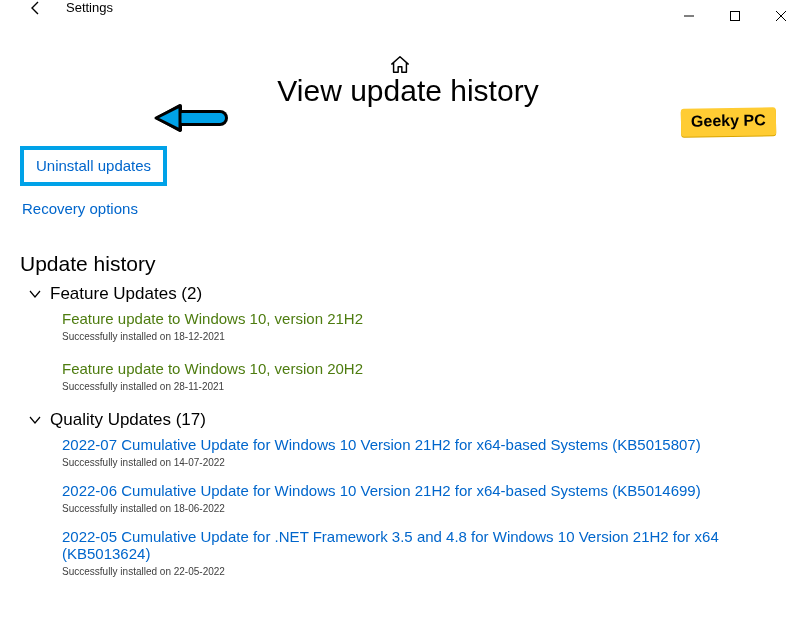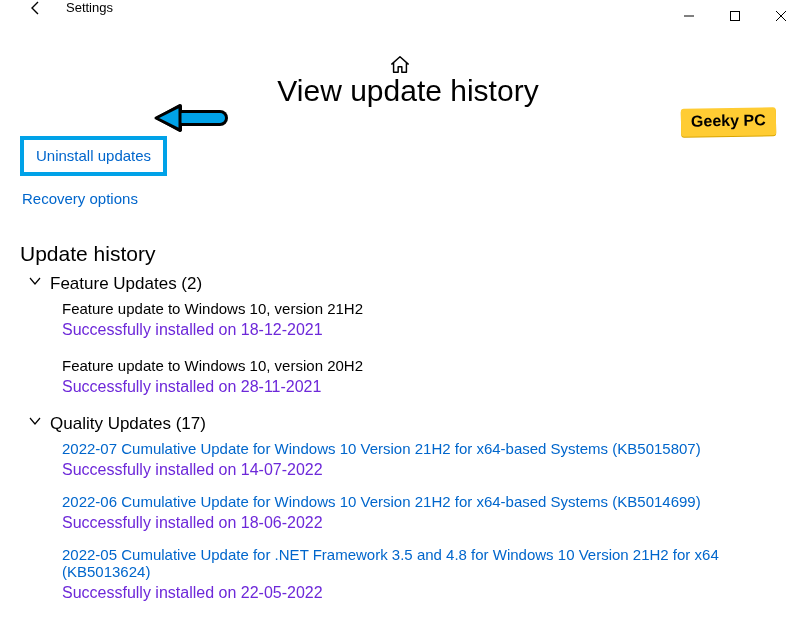--- a/index.html
+++ b/index.html
@@ -73,20 +73,21 @@
     box-shadow: 0 1px 0 #d9a500;
   }
   .content {
     padding-left: 20px;
     padding-right: 20px;
   }
   .highlight-box {
     border: 4px solid #00a2e8;
     display: inline-block;
     padding: 7px 12px;
+    margin-top: 10px;
     position: relative;
   }
   .link {
     color: #0066cc;
     font-size: 15px;
     cursor: pointer;
   }
   .annot-arrow {
     position: absolute;
     left: 150px;
@@ -98,21 +99,21 @@
   }
   .section-heading {
     font-size: 21px;
     font-weight: 400;
     margin-top: 34px;
     margin-bottom: 8px;
     padding-left: 0;
   }
   .group-row {
     display: flex;
-    align-items: flex-start;
+    align-items: flex-end;
     cursor: pointer;
     margin-top: 6px;
     margin-bottom: 6px;
   }
   .chevron-down {
     width: 30px;
     text-align: center;
     font-size: 14px;
   }
   .group-title {
@@ -120,30 +121,30 @@
     font-weight: 400;
   }
   .item-block {
     margin-left: 42px;
     margin-top: 6px;
     margin-bottom: 14px;
   }
   .item-title {
     font-size: 15px;
     margin-bottom: 4px;
-    color: #000000;
+    color: #4d7c0f;
   }
   .item-title.link-title {
     color: #0066cc;
     cursor: pointer;
   }
   .item-status {
-    font-size: 16px;
+    font-size: 10px;
     margin-bottom: 8px;
-    color: #6d28d9;
+    color: #404040;
   }
   .item-link {
     font-size: 15px;
     color: #0066cc;
     cursor: pointer;
     margin-bottom: 2px;
   }
 </style>
 </head>
 <body>

